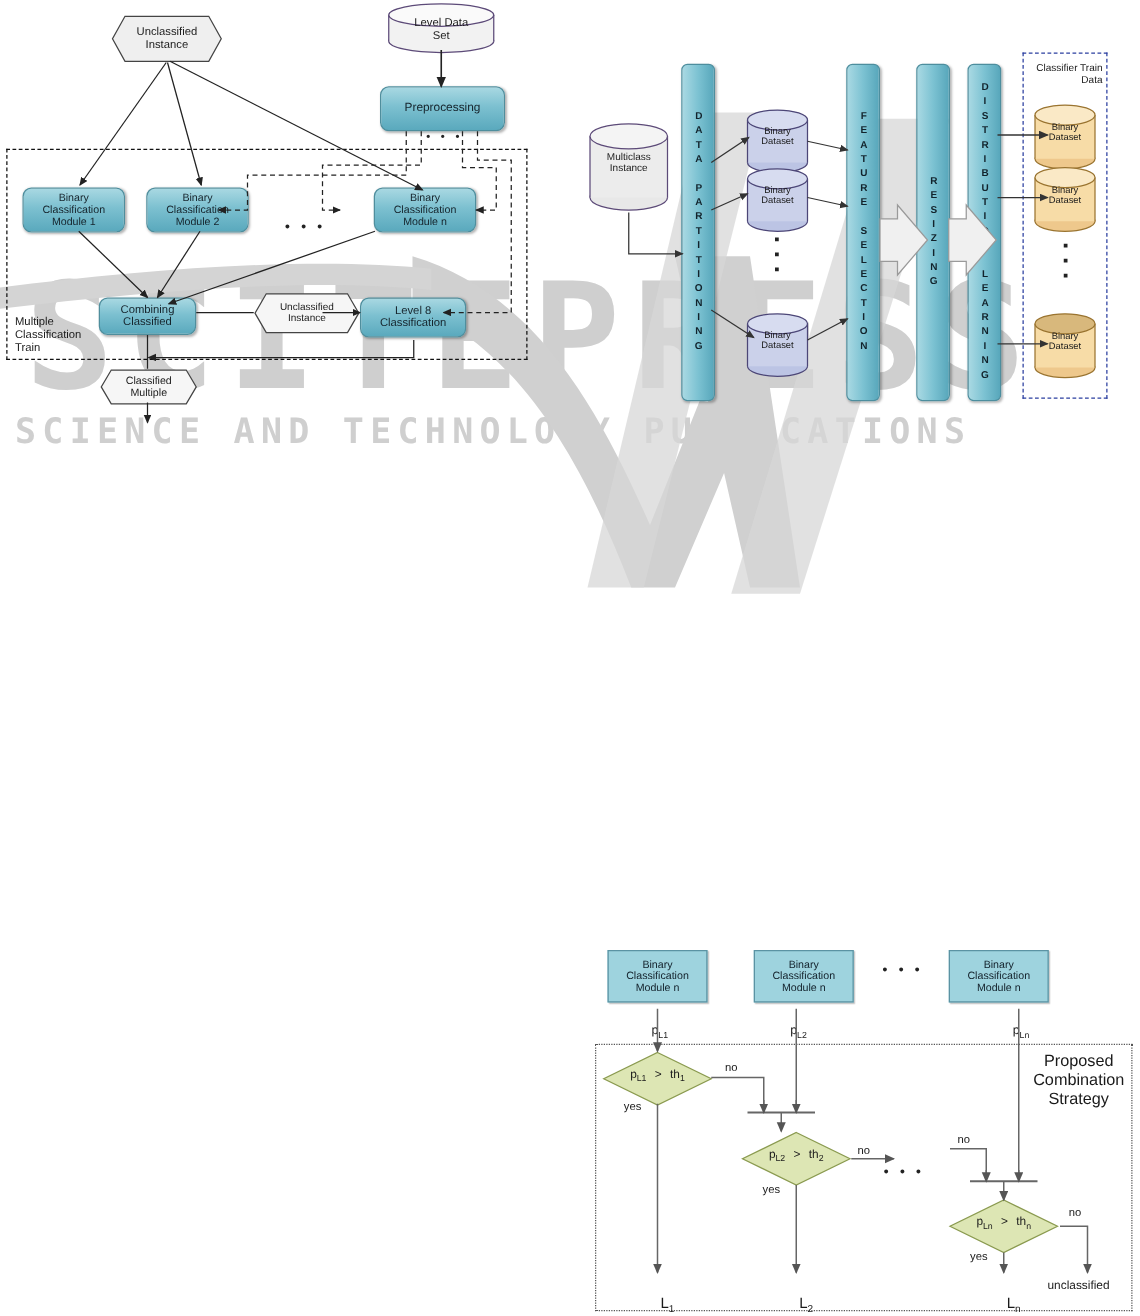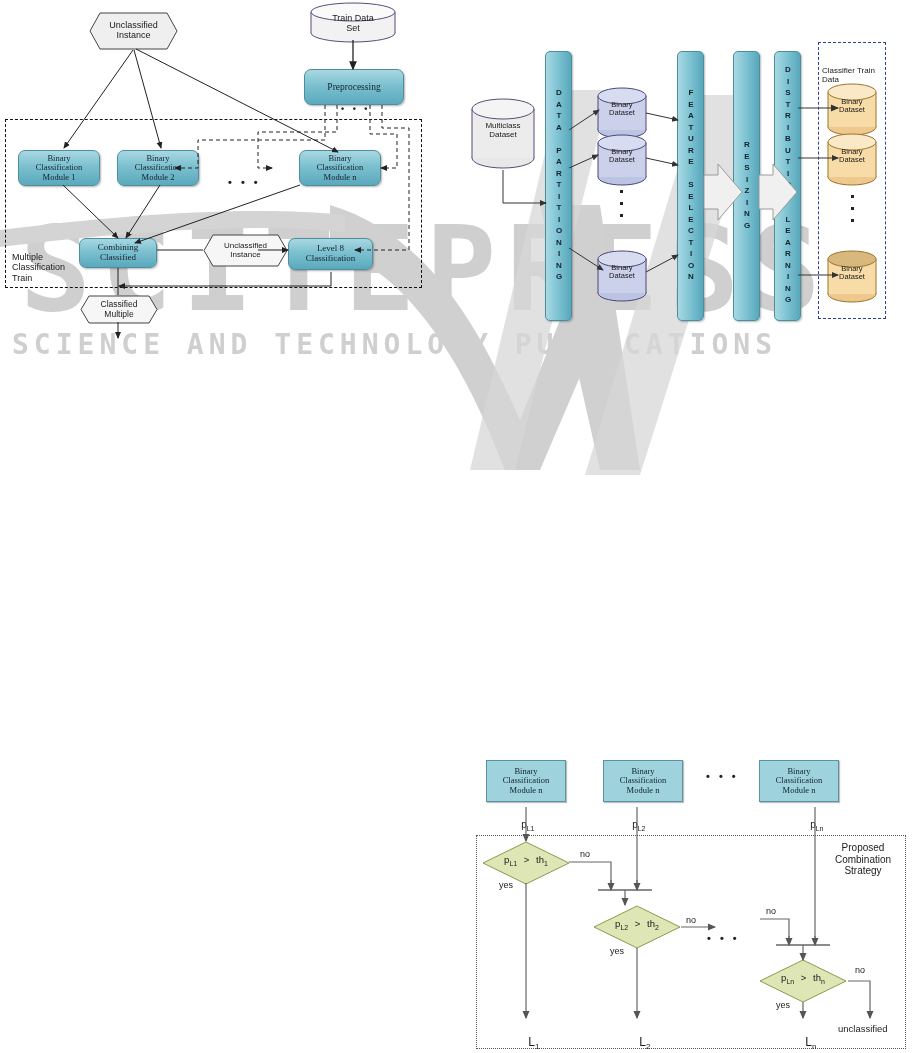--- a/index.html
+++ b/index.html
@@ -9,21 +9,21 @@
   
   #watermark{position:absolute;left:0;top:0;width:912px;height:1053px;pointer-events:none;z-index:0;}
   .wm-text{position:absolute;color:#cfcfcf;font-weight:bold;letter-spacing:2px;
            font-family:"DejaVu Sans Mono","Liberation Mono",monospace;white-space:nowrap;}
   #wm-scitepress{left:20px;top:200px;font-size:118px;letter-spacing:10px;}
   #wm-tagline{left:12px;top:328px;font-size:28px;letter-spacing:5px;}
 
   
   .fig{position:absolute;z-index:2;}
   .node{position:absolute;box-sizing:border-box;display:flex;align-items:center;
-        justify-content:center;text-align:center;line-height:1.08;font-family:Liberation Serif, serif;}
+        justify-content:center;text-align:center;line-height:1.08;}
 
   .tealbox{border:1px solid #4f8e9d;border-radius:7px;
            background:linear-gradient(180deg,#a8d8e2 0%,#7cc0d0 45%,#5aa9bd 100%);
            color:#15232b;box-shadow:1px 1px 2px rgba(0,0,0,.3);}
   .flatteal{border:1px solid #5b93a3;border-radius:0;
             background:#9ed3de;color:#12202a;box-shadow:1px 1px 1px rgba(0,0,0,.25);}
 
   .hexnode{position:absolute;display:flex;align-items:center;justify-content:center;
            text-align:center;line-height:1.1;color:#1a1a1a;}
   .hexnode .hexbg{position:absolute;left:0;top:0;width:100%;height:100%;}
@@ -116,21 +116,21 @@
   </div>
 
   <div class="cyl" style="left:309px;top:2px;width:88px;height:42px;">
     <svg width="88" height="42">
       <ellipse cx="44" cy="31" rx="42" ry="9" fill="#f2f2f2" stroke="#5c4a78" stroke-width="1"></ellipse>
       <rect x="2" y="10" width="84" height="21" fill="#f2f2f2" stroke="none"></rect>
       <line x1="2" y1="10" x2="2" y2="31" stroke="#5c4a78" stroke-width="1"></line>
       <line x1="86" y1="10" x2="86" y2="31" stroke="#5c4a78" stroke-width="1"></line>
       <ellipse cx="44" cy="10" rx="42" ry="9" fill="#fafafa" stroke="#5c4a78" stroke-width="1"></ellipse>
     </svg>
-    <div class="ctxt" style="top:12px;font-size:9px;white-space:pre-line">Train Data
+    <div class="ctxt" style="top:12px;font-size:9px;white-space:pre-line">Level Data
 Set</div>
   </div>
 
   <div class="node tealbox" style="left:304px;top:69px;width:100px;height:36px;font-size:9.5px;">
     <span>Preprocessing</span>
   </div>
   <div class="ell" style="left:341px;top:104px;font-size:9px;">• • •</div>
 
   <div class="dashbox" style="left:5px;top:119px;width:417px;height:169px;"></div>
 
@@ -215,21 +215,21 @@
 
   <div class="cyl" style="left:14px;top:55px;width:66px;height:75px;">
     <svg width="66" height="75">
       <ellipse cx="33" cy="63" rx="31" ry="10" fill="#e8e8e8" stroke="#5c4a78" stroke-width="1"></ellipse>
       <rect x="2" y="14" width="62" height="49" fill="#ececec"></rect>
       <line x1="2" y1="14" x2="2" y2="63" stroke="#5c4a78"></line>
       <line x1="64" y1="14" x2="64" y2="63" stroke="#5c4a78"></line>
       <ellipse cx="33" cy="14" rx="31" ry="10" fill="#f4f4f4" stroke="#5c4a78" stroke-width="1"></ellipse>
     </svg>
     <div class="ctxt" style="top:27px;font-size:8px;white-space:pre-line">Multiclass
-Dataset</div>
+Instance</div>
   </div>
 
   <div class="vband" style="left:89px;top:11px;width:25px;height:268px;">
     <span class="vtxt">DATA PARTITIONING</span>
   </div>
 
   <div class="cyl" style="left:140px;top:45px;width:52px;height:55px;">
     <svg width="52" height="55">
       <ellipse cx="26" cy="45" rx="24" ry="8" fill="#bcc4e4" stroke="#4c4677"></ellipse>
       <rect x="2" y="11" width="48" height="34" fill="#cbd1ea"></rect>
@@ -274,21 +274,21 @@
 
   <div class="vband" style="left:277px;top:11px;width:25px;height:268px;">
     <span class="vtxt">RESIZING</span>
   </div>
 
   <div class="vband" style="left:318px;top:11px;width:25px;height:268px;">
     <span class="vtxt">DISTRIBUTION LEARNING</span>
   </div>
 
   <div class="dashbox blue" style="left:362px;top:2px;width:68px;height:277px;"></div>
-  <div class="lbl" style="left:366px;top:26px;width:60px;text-align:left;font-size:8px;white-space:pre-line">Classifier Train
+  <div class="lbl" style="left:366px;top:10px;width:60px;text-align:right;font-size:8px;white-space:pre-line">Classifier Train
 Data</div>
 
   <div class="cyl" style="left:370px;top:41px;width:52px;height:56px;">
     <svg width="52" height="56">
       <ellipse cx="26" cy="46" rx="24" ry="8" fill="#eec88c" stroke="#9a7430"></ellipse>
       <rect x="2" y="11" width="48" height="35" fill="#f7dca7"></rect>
       <line x1="2" y1="11" x2="2" y2="46" stroke="#9a7430"></line>
       <line x1="50" y1="11" x2="50" y2="46" stroke="#9a7430"></line>
       <ellipse cx="26" cy="11" rx="24" ry="8" fill="#fae9c6" stroke="#9a7430"></ellipse>
     </svg>
@@ -388,21 +388,21 @@
   <div class="lbl" style="left:40px;top:57px;font-size:10px;">
     <span>p</span><sub style="font-size:7px">L1</sub>
   </div>
   <div class="lbl" style="left:151px;top:57px;font-size:10px;">
     <span>p</span><sub style="font-size:7px">L2</sub>
   </div>
   <div class="lbl" style="left:329px;top:57px;font-size:10px;">
     <span>p</span><sub style="font-size:7px">Ln</sub>
   </div>
 
-  <div class="lbl" style="left:352px;top:92px;width:82px;text-align:center;font-size:10px;white-space:pre-line">Proposed
+  <div class="lbl" style="left:352px;top:92px;width:82px;text-align:center;font-size:13px;white-space:pre-line">Proposed
 Combination
 Strategy</div>
 
   <div style="position:absolute;left:12px;top:91px;width:88px;height:44px;">
     <svg width="88" height="44" style="position:absolute;left:0;top:0">
       <polygon points="44,1 87,22 44,43 1,22" fill="#dde6b4" stroke="#8a9a4f" stroke-width="1"></polygon>
     </svg>
     <div style="position:absolute;left:0;top:13px;width:100%;text-align:center;font-size:9.5px;z-index:2;">
       <span>p</span><sub style="font-size:7px">L1</sub>
       <span style="margin:0 4px">&gt;</span>

